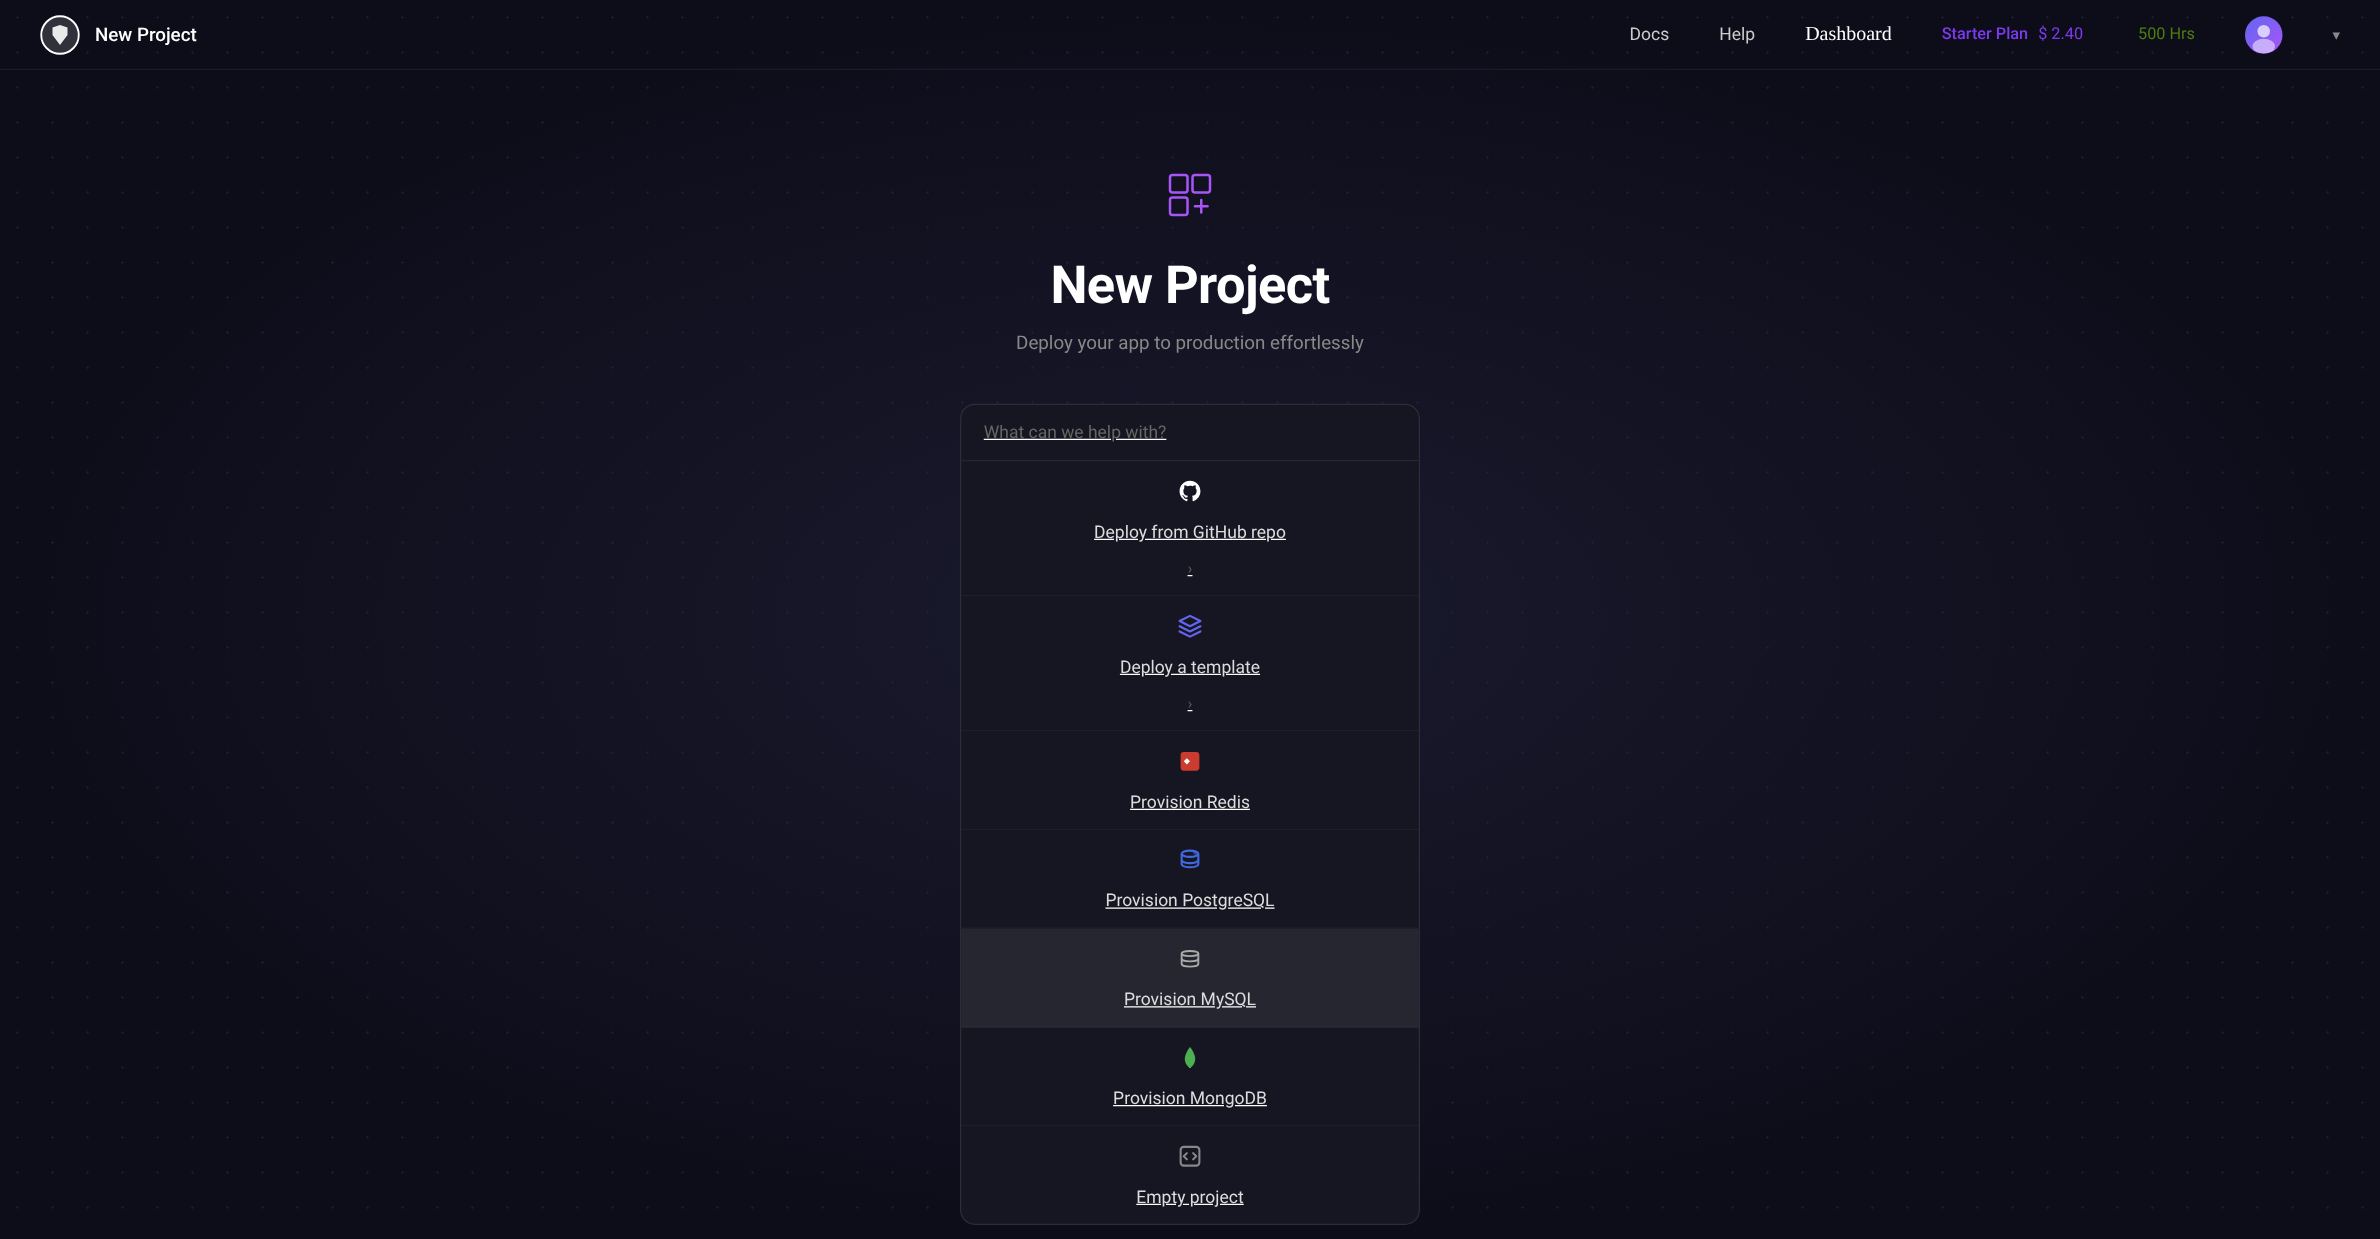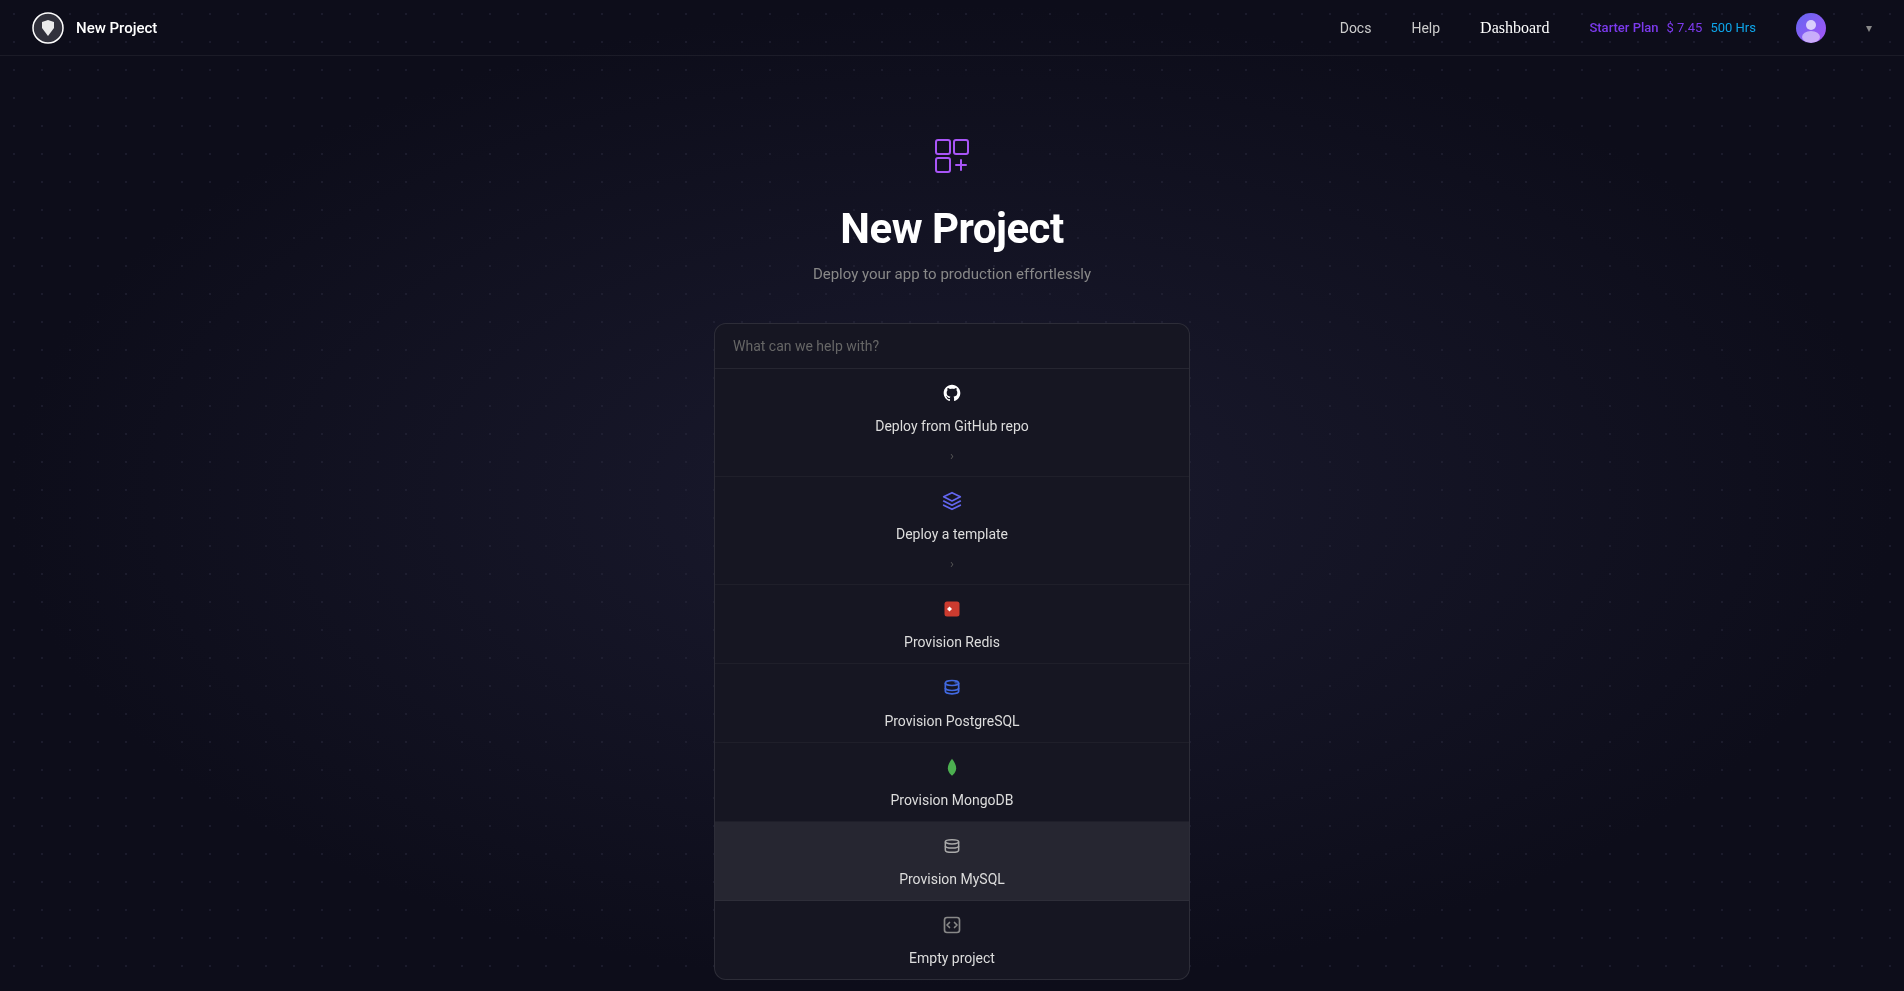--- a/index.html
+++ b/index.html
@@ -85,21 +85,22 @@
     .plan-name {
       color: #7c3aed;
       font-weight: 500;
     }
 
     .plan-cost {
       color: #7c3aed;
     }
 
     .plan-hours {
-      color: #0ea5e9;
+      color: #4d7c0f;
+      margin-left: 36px;
     }
 
     .user-avatar {
       width: 30px;
       height: 30px;
       border-radius: 50%;
       background: linear-gradient(135deg, #6366f1, #a855f7);
       display: flex;
       align-items: center;
       justify-content: center;
@@ -144,25 +145,26 @@
     }
 
     .page-subtitle {
       font-size: 15px;
       color: #888888;
       margin-bottom: 40px;
     }
 
     
     .options-panel {
-      width: 476px;
+      width: 368px;
       background-color: #161622;
       border: 1px solid rgba(255,255,255,0.1);
       border-radius: 12px;
       overflow: hidden;
+      text-decoration: underline;
     }
 
     .search-bar {
       padding: 14px 18px;
       font-size: 14px;
       color: #666666;
       border-bottom: 1px solid rgba(255,255,255,0.07);
     }
 
     .menu-item {
@@ -226,21 +228,21 @@
     <span class="app-title">New Project</span>
   </div>
 
   <div class="navbar-right">
     <a class="nav-link">Docs</a>
     <a class="nav-link">Help</a>
     <a class="nav-dashboard">Dashboard</a>
 
     <div class="plan-badge">
       <span class="plan-name">Starter Plan</span>
-      <span class="plan-cost">$ 7.45</span>
+      <span class="plan-cost">$ 2.40</span>
       <span class="plan-hours">500 Hrs</span>
     </div>
 
     <div class="user-avatar">
       <svg viewBox="0 0 30 30" xmlns="http://www.w3.org/2000/svg">
         <circle cx="15" cy="12" r="5" fill="rgba(255,255,255,0.7)"></circle>
         <ellipse cx="15" cy="24" rx="9" ry="6" fill="rgba(255,255,255,0.5)"></ellipse>
       </svg>
     </div>
     <span class="dropdown-chevron">▾</span>
@@ -307,41 +309,41 @@
           <div class="menu-item-icon">
             <svg width="20" height="20" viewBox="0 0 24 24" xmlns="http://www.w3.org/2000/svg">
         <ellipse cx="12" cy="6" rx="8" ry="3" fill="none" stroke="#4169e1" stroke-width="2"></ellipse>
         <path d="M4 6v6c0 1.657 3.582 3 8 3s8-1.343 8-3V6" fill="none" stroke="#4169e1" stroke-width="2"></path>
         <path d="M4 12v4c0 1.657 3.582 3 8 3s8-1.343 8-3v-4" fill="none" stroke="#4169e1" stroke-width="2"></path>
         <circle cx="17" cy="5" r="2" fill="#4169e1" opacity="0.6"></circle>
       </svg>
           </div>
           <span class="menu-item-label">Provision PostgreSQL</span>
         </div>
-        <div class="menu-item">
-          <div class="menu-item-icon">
-            <svg width="20" height="20" viewBox="0 0 24 24" xmlns="http://www.w3.org/2000/svg">
-        <path d="M12 2C12 2 7 8 7 13.5C7 17 9.5 21 12 22C14.5 21 17 17 17 13.5C17 8 12 2 12 2Z" fill="#4caf50"></path>
-        <line x1="12" y1="18" x2="12" y2="22" stroke="#4caf50" stroke-width="2"></line>
-      </svg>
-          </div>
-          <span class="menu-item-label">Provision MongoDB</span>
-        </div>
         <div class="menu-item active">
           <div class="menu-item-icon">
             <svg width="20" height="20" viewBox="0 0 24 24" xmlns="http://www.w3.org/2000/svg">
         <ellipse cx="12" cy="7" rx="8" ry="2.5" fill="none" stroke="#aaaaaa" stroke-width="1.8"></ellipse>
         <path d="M4 7v5c0 1.38 3.582 2.5 8 2.5s8-1.12 8-2.5V7" fill="none" stroke="#aaaaaa" stroke-width="1.8"></path>
         <path d="M4 12v5c0 1.38 3.582 2.5 8 2.5s8-1.12 8-2.5v-5" fill="none" stroke="#aaaaaa" stroke-width="1.8"></path>
       </svg>
           </div>
           <span class="menu-item-label">Provision MySQL</span>
         </div>
         <div class="menu-item">
           <div class="menu-item-icon">
+            <svg width="20" height="20" viewBox="0 0 24 24" xmlns="http://www.w3.org/2000/svg">
+        <path d="M12 2C12 2 7 8 7 13.5C7 17 9.5 21 12 22C14.5 21 17 17 17 13.5C17 8 12 2 12 2Z" fill="#4caf50"></path>
+        <line x1="12" y1="18" x2="12" y2="22" stroke="#4caf50" stroke-width="2"></line>
+      </svg>
+          </div>
+          <span class="menu-item-label">Provision MongoDB</span>
+        </div>
+        <div class="menu-item">
+          <div class="menu-item-icon">
             <svg width="20" height="20" viewBox="0 0 24 24" fill="none" stroke="#888888" stroke-width="2" stroke-linecap="round" stroke-linejoin="round">
         <rect x="3" y="3" width="18" height="18" rx="3"></rect>
         <polyline points="9 9 6 12 9 15"></polyline>
         <polyline points="15 9 18 12 15 15"></polyline>
       </svg>
           </div>
           <span class="menu-item-label">Empty project</span>
         </div>
       </div>
   </div>

